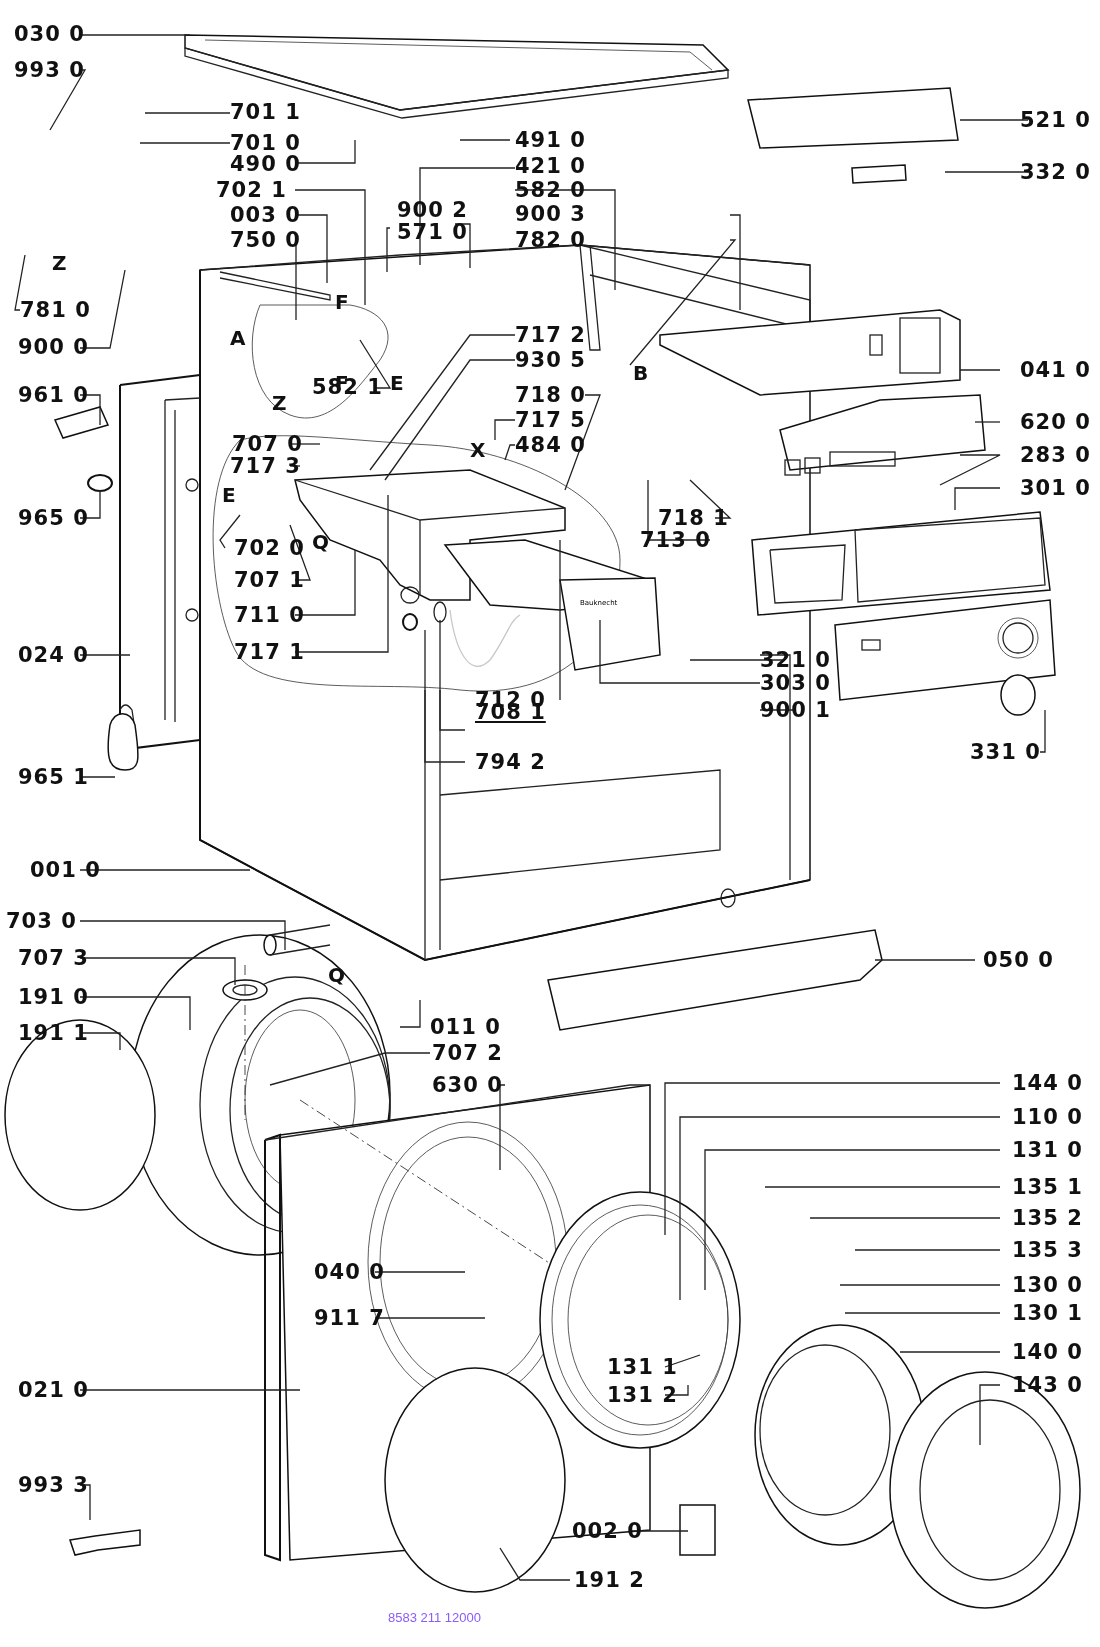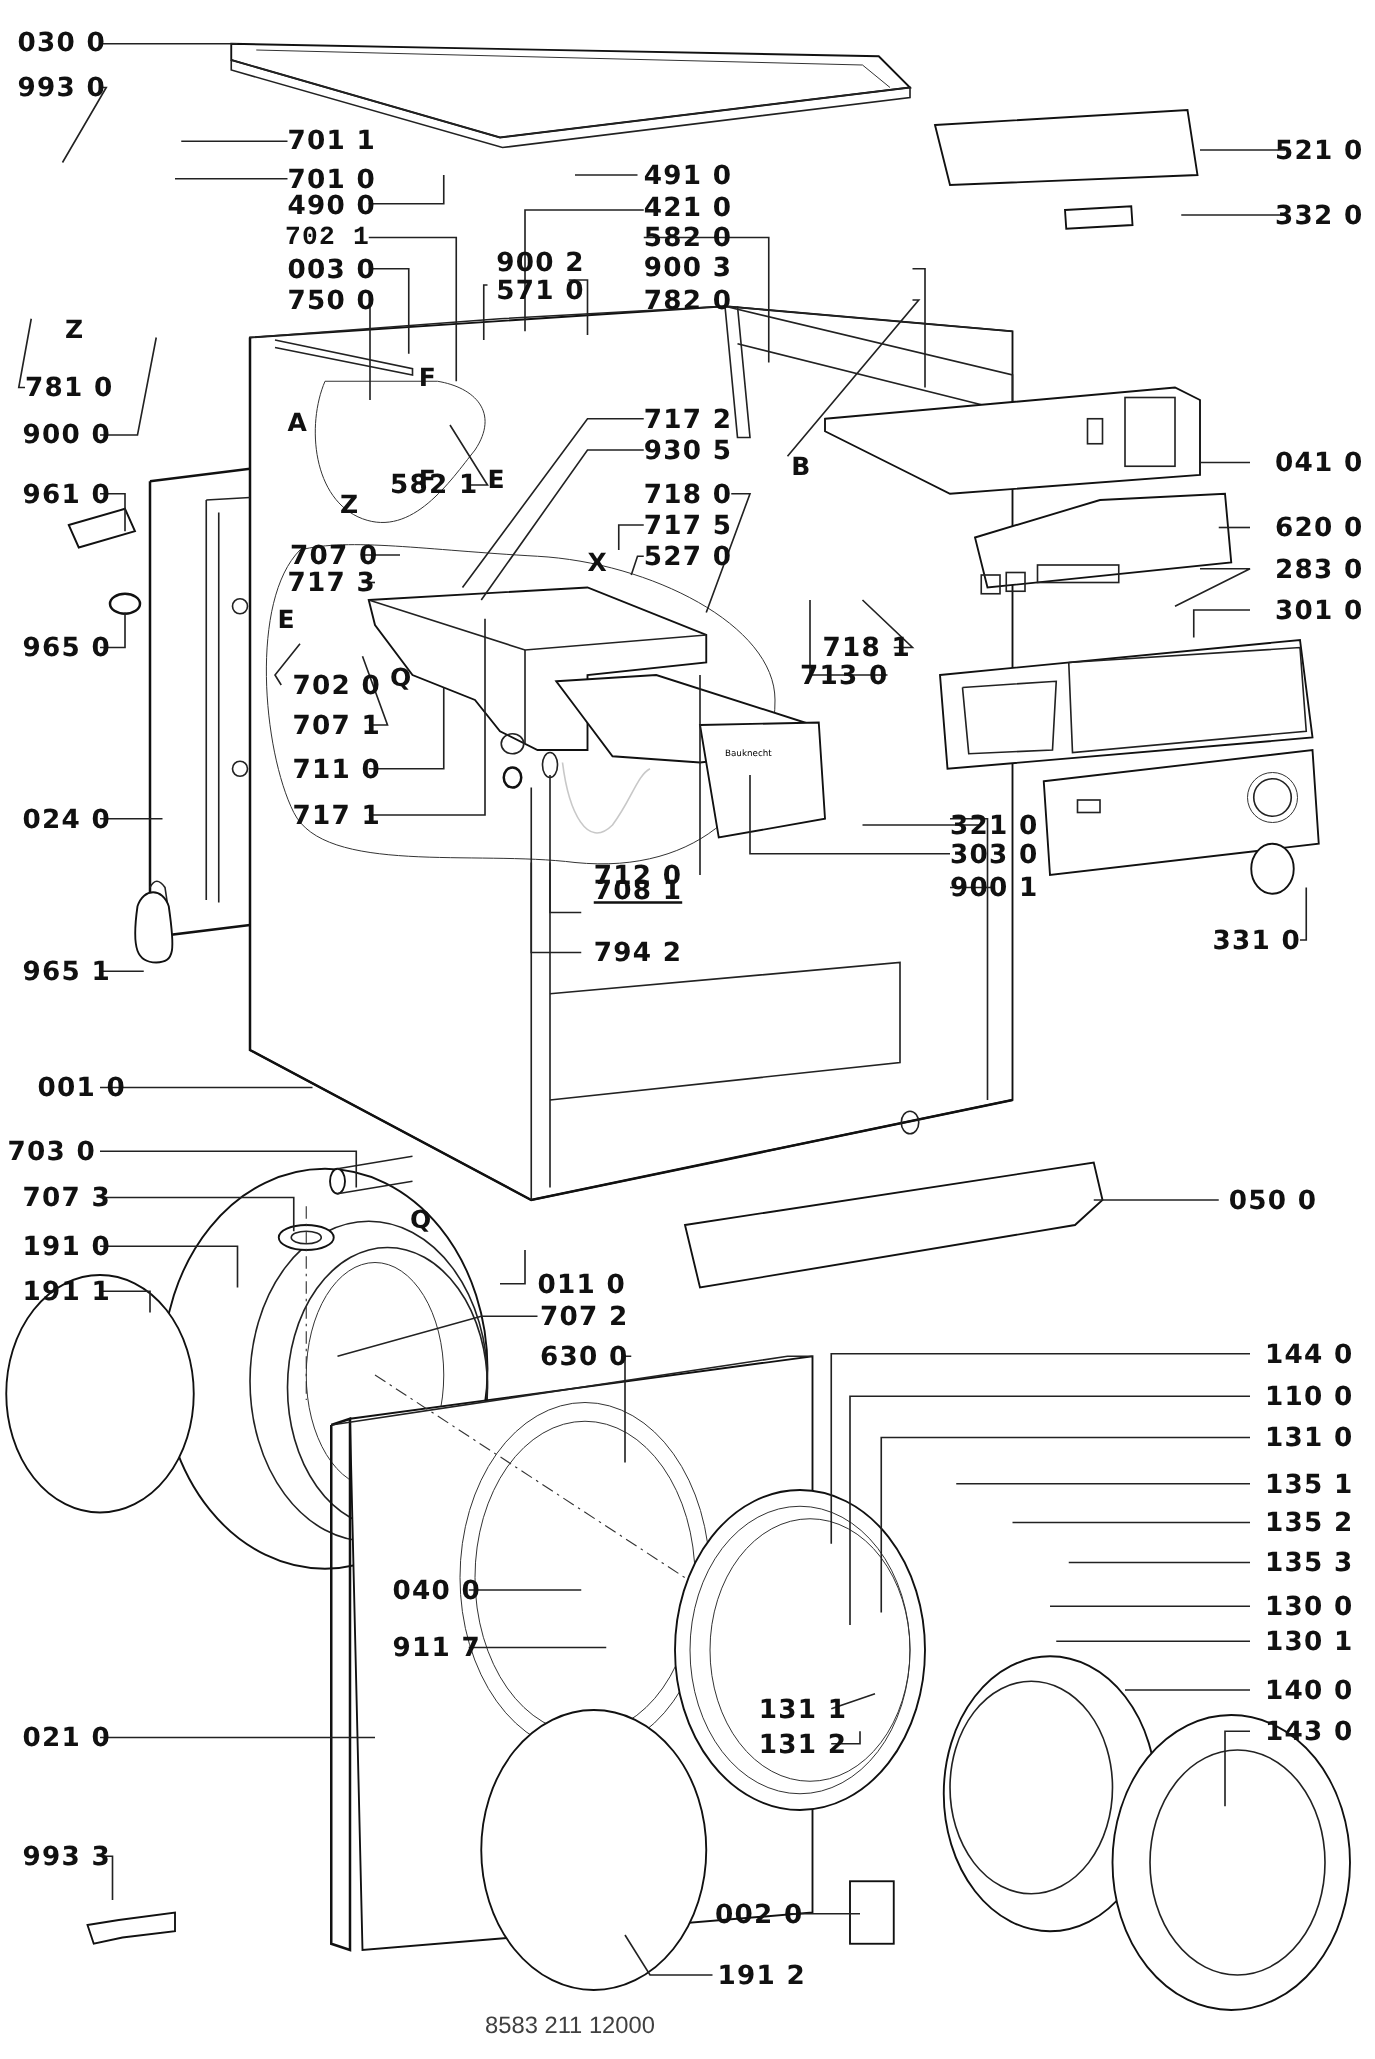--- a/index.html
+++ b/index.html
@@ -4,21 +4,21 @@
 <style>
   html, body { margin: 0; padding: 0; background: #ffffff; }
   body { width: 1100px; height: 1647px; position: relative; overflow: hidden;
          font-family: "DejaVu Sans Condensed", "DejaVu Sans", sans-serif; }
   #diagram { position: absolute; left: 0; top: 0; width: 1100px; height: 1647px; }
   .lbl { position: absolute; font-family: "DejaVu Sans", sans-serif; font-weight: bold;
          font-size: 21px; letter-spacing: 1px; color: #111; white-space: pre; line-height: 1; }
   .letter { position: absolute; font-family: "DejaVu Sans", sans-serif; font-weight: bold;
             font-size: 20px; color: #111; line-height: 1; }
   .docno { position: absolute; left: 388px; top: 1610px; font-family: "Liberation Sans", sans-serif;
-           font-size: 19px; color: #404040; }
+           font-size: 13px; color: #8b5cf6; }
   svg .ln { stroke: #222; stroke-width: 1.3; fill: none; }
   svg .th { stroke: #333; stroke-width: 0.8; fill: none; }
   svg .bd { stroke: #111; stroke-width: 2; fill: none; }
   svg .fl { stroke: #111; stroke-width: 1.5; fill: #fff; }
   svg .dash { stroke: #333; stroke-width: 0.9; fill: none; stroke-dasharray: 10 4 2 4; }
 </style>
 </head>
 <body>
 
 <div id="diagram">
@@ -230,21 +230,21 @@
       <line class="ln" x1="630" y1="1531" x2="688" y2="1531"></line>
       <polyline class="ln" points="570,1580 520,1580 500,1548"></polyline>
     </g>
   </svg>
 
   <span class="lbl" style="left:14px;top:24px;">030 0</span>
   <span class="lbl" style="left:14px;top:60px;">993 0</span>
   <span class="lbl" style="left:230px;top:102px;">701 1</span>
   <span class="lbl" style="left:230px;top:133px;">701 0</span>
   <span class="lbl" style="left:230px;top:154px;">490 0</span>
-  <span class="lbl" style="left:228px;top:180px;font-family:Liberation Mono, monospace;">702 1</span>
+  <span class="lbl" style="left:216px;top:180px;">702 1</span>
   <span class="lbl" style="left:230px;top:205px;">003 0</span>
   <span class="lbl" style="left:230px;top:230px;">750 0</span>
   <span class="lbl" style="left:515px;top:130px;">491 0</span>
   <span class="lbl" style="left:515px;top:156px;">421 0</span>
   <span class="lbl" style="left:515px;top:180px;">582 0</span>
   <span class="lbl" style="left:515px;top:204px;">900 3</span>
   <span class="lbl" style="left:515px;top:230px;">782 0</span>
   <span class="lbl" style="left:397px;top:200px;">900 2</span>
   <span class="lbl" style="left:397px;top:222px;">571 0</span>
   <span class="lbl" style="left:1020px;top:110px;">521 0</span>
@@ -252,21 +252,21 @@
   <span class="lbl" style="left:20px;top:300px;">781 0</span>
   <span class="lbl" style="left:18px;top:337px;">900 0</span>
   <span class="lbl" style="left:312px;top:377px;">582 1</span>
   <span class="lbl" style="left:1020px;top:360px;">041 0</span>
   <span class="lbl" style="left:18px;top:385px;">961 0</span>
   <span class="lbl" style="left:18px;top:508px;">965 0</span>
   <span class="lbl" style="left:515px;top:325px;">717 2</span>
   <span class="lbl" style="left:515px;top:350px;">930 5</span>
   <span class="lbl" style="left:515px;top:385px;">718 0</span>
   <span class="lbl" style="left:515px;top:410px;">717 5</span>
-  <span class="lbl" style="left:515px;top:435px;">527 0</span>
+  <span class="lbl" style="left:515px;top:435px;">484 0</span>
   <span class="lbl" style="left:232px;top:434px;">707 0</span>
   <span class="lbl" style="left:230px;top:456px;">717 3</span>
   <span class="lbl" style="left:1020px;top:412px;">620 0</span>
   <span class="lbl" style="left:1020px;top:445px;">283 0</span>
   <span class="lbl" style="left:1020px;top:478px;">301 0</span>
   <span class="lbl" style="left:658px;top:508px;">718 1</span>
   <span class="lbl" style="left:640px;top:530px;text-align:center;">713 0</span>
   <span class="lbl" style="left:234px;top:538px;">702 0</span>
   <span class="lbl" style="left:234px;top:570px;">707 1</span>
   <span class="lbl" style="left:234px;top:605px;">711 0</span>

